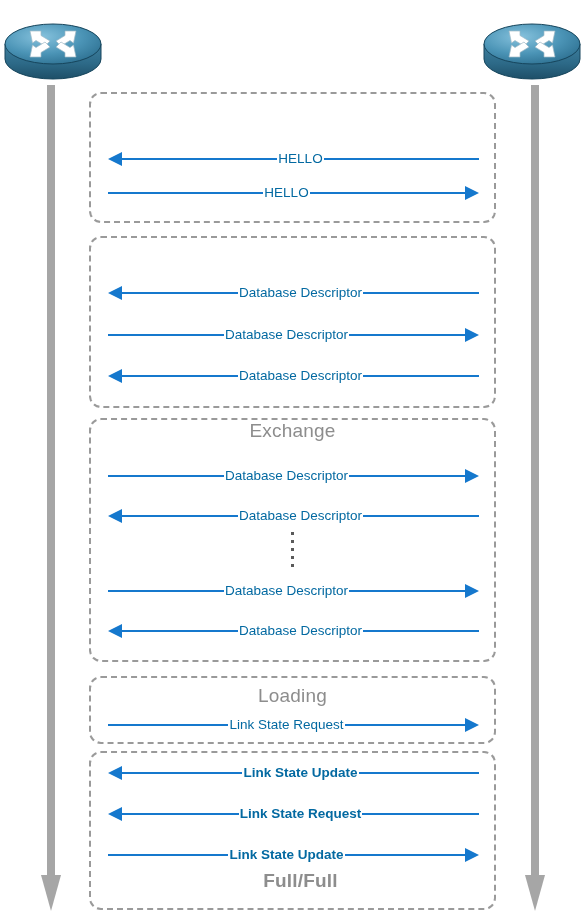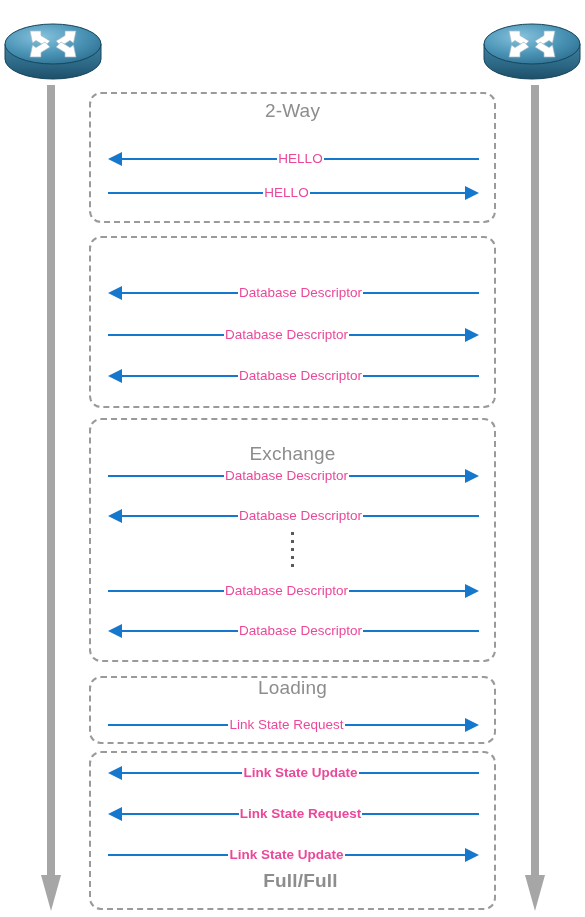--- a/index.html
+++ b/index.html
@@ -66,21 +66,21 @@
     white-space: nowrap;
   }
   .msg .seg {
     flex: 1 1 auto;
     height: 2px;
     background: #1578cd;
   }
   .msg .lbl {
     flex: 0 0 auto;
     padding: 0 1px;
-    color: #ec4899;
+    color: #0369a1;
     line-height: 1;
   }
   .msg .head {
     flex: 0 0 auto;
     width: 0;
     height: 0;
   }
   .msg.to-left .head {
     border-top: 7px solid transparent;
     border-bottom: 7px solid transparent;
@@ -176,21 +176,20 @@
   </svg>
 </div>
 <div class="lifeline" id="lifeline-right">
   <svg viewBox="0 0 22 830" xmlns="http://www.w3.org/2000/svg">
     <rect x="7" y="0" width="8" height="790" fill="#a6a6a6"></rect>
     <path d="M1,790 L21,790 L11,826 Z" fill="#a6a6a6"></path>
   </svg>
 </div>
 
 <div class="phase-box" id="phase-two-way" style="top:92px; height:131px;">
-  <div class="phase-title" style="margin-top:7px;">2-Way</div>
   <div class="msg to-left" style="top:55px;">
     <div class="head"></div>
     <div class="seg"></div>
     <div class="dash"></div>
     <div class="lbl">HELLO</div>
     <div class="dash"></div>
     <div class="seg"></div>
   </div>
   <div class="msg to-right" style="top:89px;">
     <div class="seg"></div>
@@ -223,21 +222,21 @@
     <div class="head"></div>
     <div class="seg"></div>
     <div class="dash"></div>
     <div class="lbl">Database Descriptor</div>
     <div class="dash"></div>
     <div class="seg"></div>
   </div>
 </div>
 
 <div class="phase-box" id="phase-exchange" style="top:418px; height:244px;">
-  <div class="phase-title" style="margin-top:24px;text-align:center;">Exchange</div>
+  <div class="phase-title" style="margin-top:1px;text-align:center;">Exchange</div>
   <div class="msg to-right" style="top:46px;">
     <div class="seg"></div>
     <div class="dash"></div>
     <div class="lbl">Database Descriptor</div>
     <div class="dash"></div>
     <div class="seg"></div>
     <div class="head"></div>
   </div>
   <div class="msg to-left" style="top:86px;">
     <div class="head"></div>
@@ -266,21 +265,21 @@
     <div class="head"></div>
     <div class="seg"></div>
     <div class="dash"></div>
     <div class="lbl">Database Descriptor</div>
     <div class="dash"></div>
     <div class="seg"></div>
   </div>
 </div>
 
 <div class="phase-box" id="phase-loading" style="top:676px; height:68px;">
-  <div class="phase-title" style="margin-top:0;">Loading</div>
+  <div class="phase-title" style="margin-top:8px;">Loading</div>
   <div class="msg to-right" style="top:37px;">
     <div class="seg"></div>
     <div class="dash"></div>
     <div class="lbl">Link State Request</div>
     <div class="dash"></div>
     <div class="seg"></div>
     <div class="head"></div>
   </div>
 </div>
 

